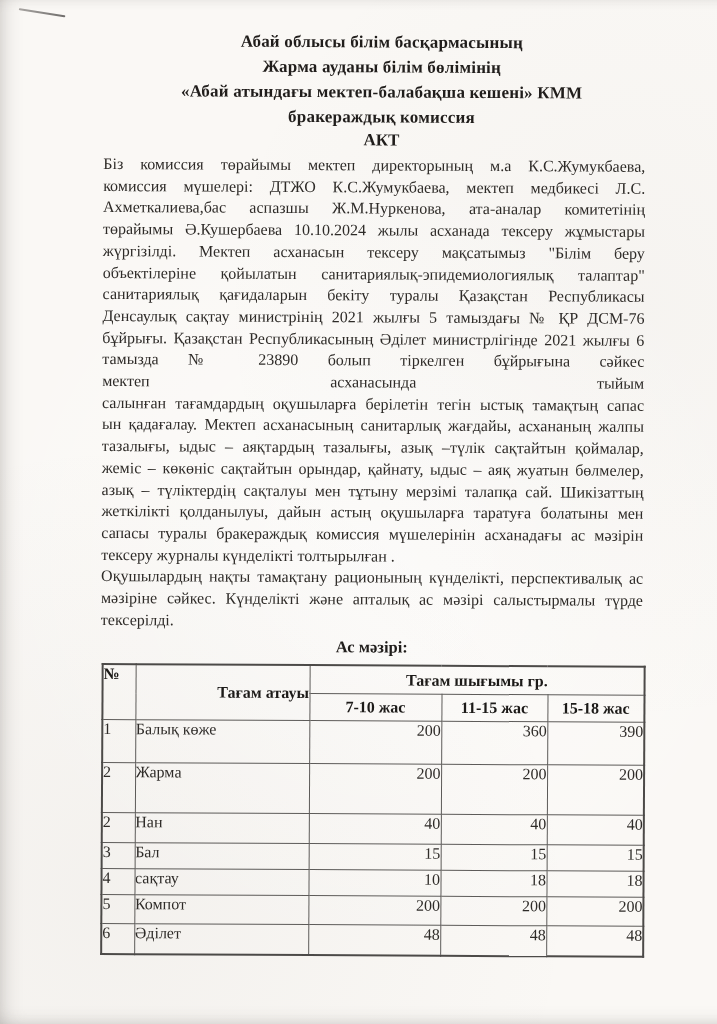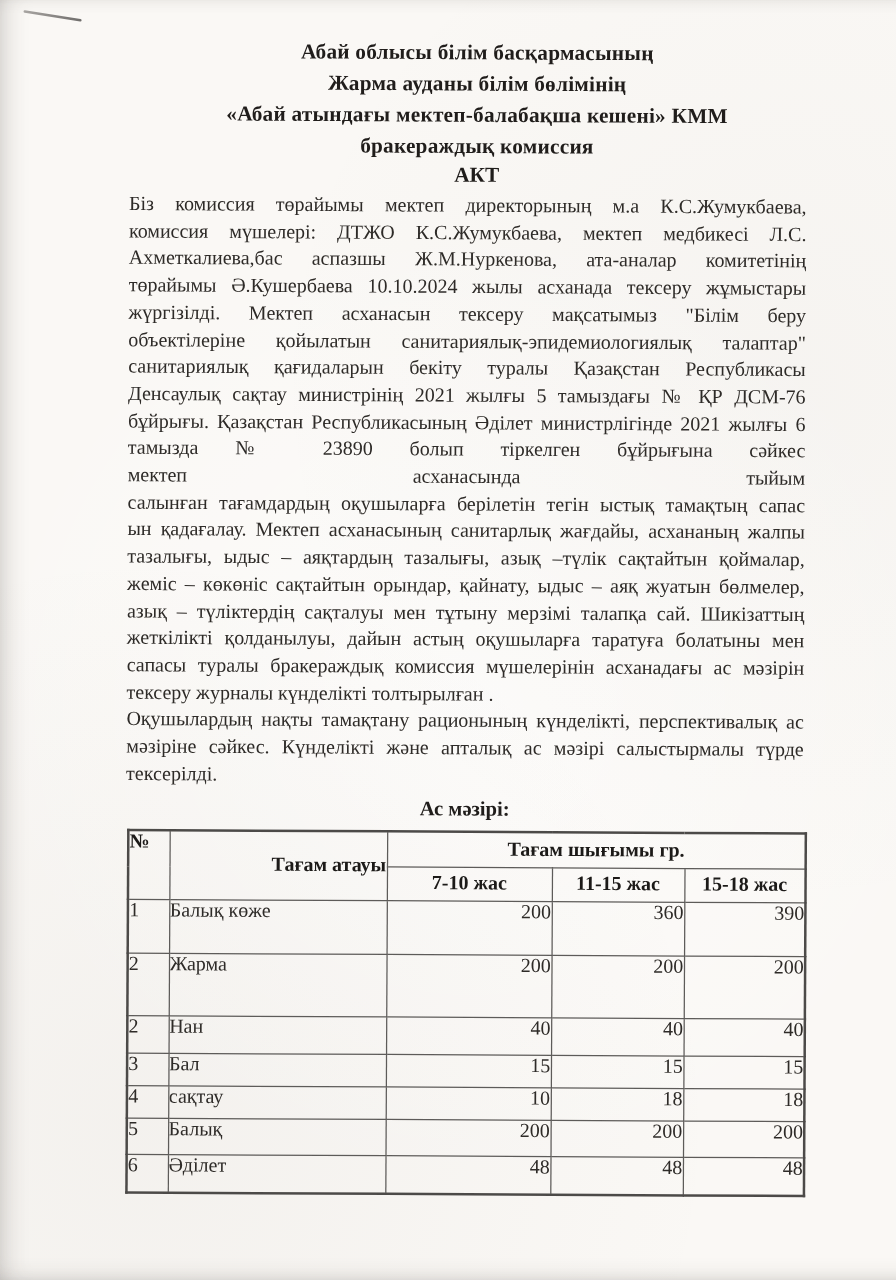--- a/index.html
+++ b/index.html
@@ -260,21 +260,21 @@
         </tr>
         <tr class="r-m3">
           <td class="no">4</td>
           <td class="dish">сақтау</td>
           <td class="val">10</td>
           <td class="val">18</td>
           <td class="val">18</td>
         </tr>
         <tr class="r-m4">
           <td class="no">5</td>
-          <td class="dish">Балық</td>
+          <td class="dish">Компот</td>
           <td class="val">200</td>
           <td class="val">200</td>
           <td class="val">200</td>
         </tr>
         <tr class="r-m5">
           <td class="no">6</td>
           <td class="dish">Әділет</td>
           <td class="val">48</td>
           <td class="val">48</td>
           <td class="val">48</td>

